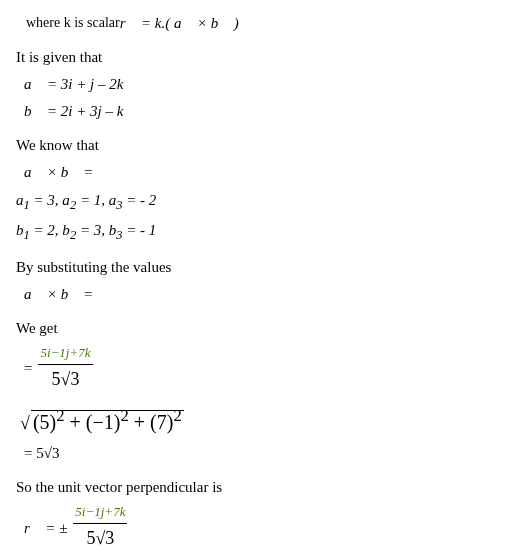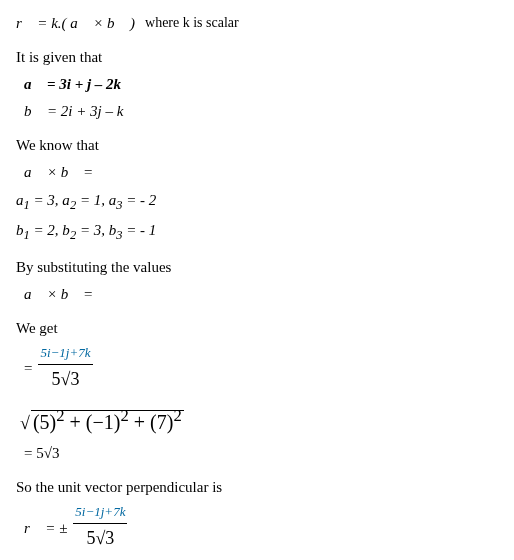--- a/index.html
+++ b/index.html
@@ -31,21 +31,21 @@
       flex-direction: column;
       align-items: center;
       vertical-align: middle;
       margin: 0 2px;
     }
     .fraction .numerator {
       border-bottom: 1.5px solid #000;
       padding: 0 2px;
       text-align: center;
       font-style: italic;
-      color: #0369a1;
+      color: #4d7c0f;
       font-size: 13px;
     }
     .fraction .denominator {
       padding: 0 2px;
       text-align: center;
       font-size: 18px;
     }
     .sqrt-symbol {
       font-size: 18px;
       line-height: 1;
@@ -61,35 +61,35 @@
       font-size: 15px;
     }
     .section-gap {
       margin-top: 10px;
     }
   </style>
 </head>
 <body>
 
 <div class="line top-formula">
+  <span style="margin-left:10px; font-style:normal; font-size:14px;">where k is scalar</span>
   <span style="font-style:italic;">
     <span style="font-style:italic;">r⃗</span>
     <span> = k.(</span>
     <span style="font-style:italic;">a⃗ × b⃗</span>
     <span>)</span>
   </span>
-  <span style="margin-left:10px; font-style:normal; font-size:14px;">where k is scalar</span>
 </div>
 
 <div class="line section-gap">
   <span>It is given that</span>
 </div>
 
 <div class="line indent">
-  <span style="font-style:italic;font-weight:bold;">
+  <span style="font-style:italic;">
     <span style="font-style:italic;">a⃗</span><span> = 3i + j – 2k</span>
   </span>
 </div>
 
 <div class="line indent">
   <span style="font-style:italic;">
     <span style="font-style:italic;">b⃗</span><span> = 2i + 3j – k</span>
   </span>
 </div>
 

